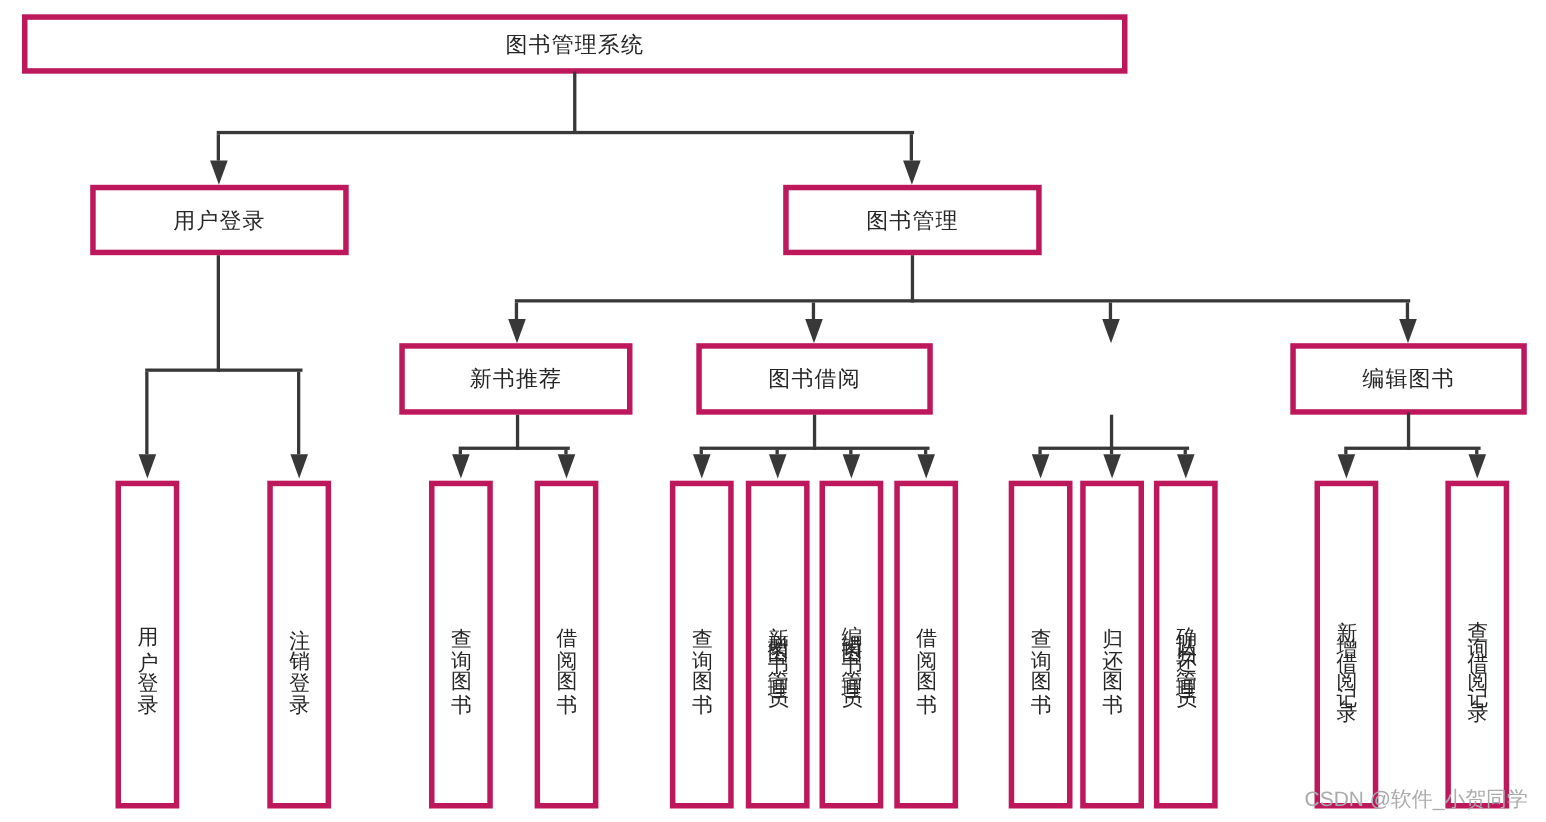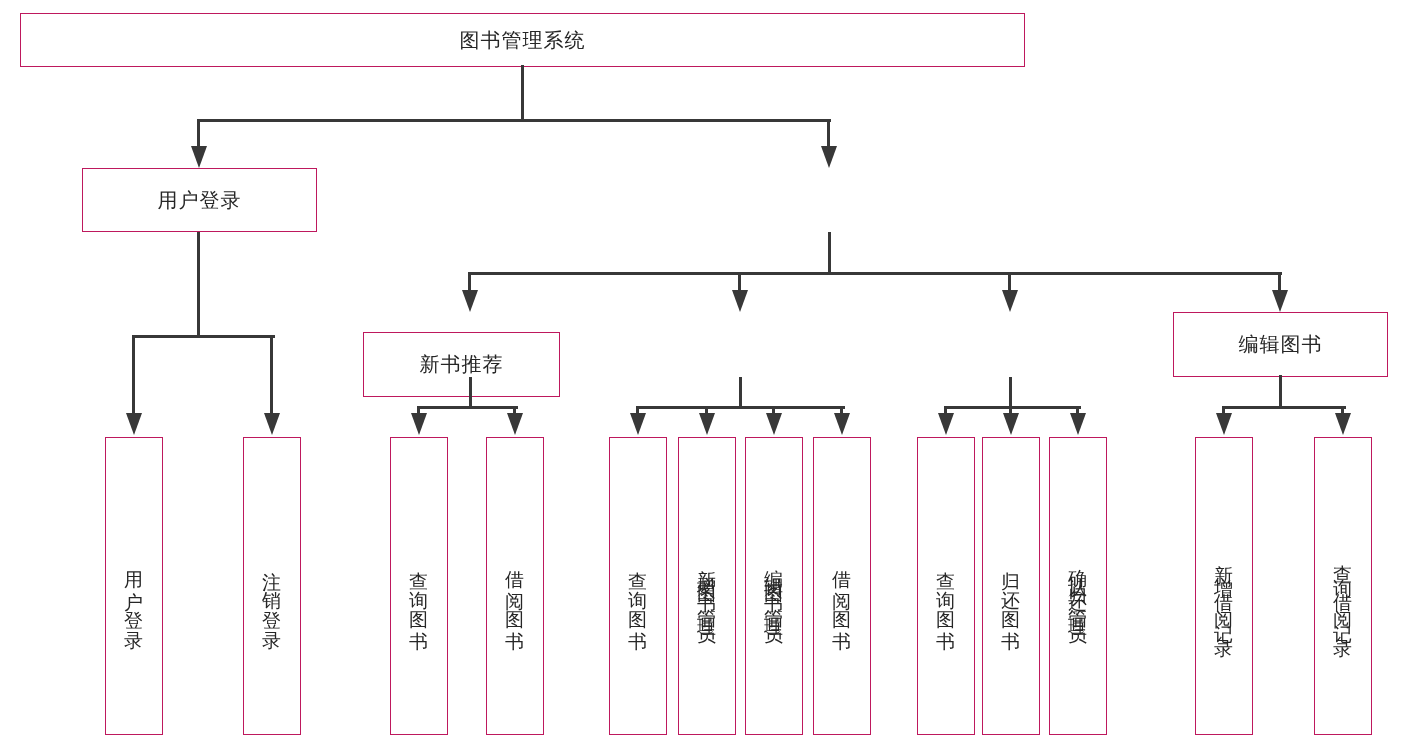--- a/index.html
+++ b/index.html
@@ -7,21 +7,21 @@
     position: relative;
     width: 1405px;
     height: 747px;
     background: #ffffff;
     font-family: "Liberation Sans", "DejaVu Sans", sans-serif;
     overflow: hidden;
   }
   .node {
     position: absolute;
     box-sizing: border-box;
-    border: 1px solid #be185d;
+    border: 5px solid #be185d;
     background: #ffffff;
     display: flex;
     align-items: center;
     justify-content: center;
     color: #262626;
   }
   .hnode { font-size: 20px; letter-spacing: 1px; }
   .leaf  { font-size: 19px; }
   .vtext {
     writing-mode: vertical-lr;
@@ -73,20 +73,23 @@
     <div class="head"></div>
   </div>
   <div class="arrow" style="left:820px; top:122px; height:46px;">
     <div class="stem"></div>
     <div class="head"></div>
   </div>
 
   <div class="node hnode" style="left:82px; top:168px; width:235px; height:64px;">
     <span>用户登录</span>
   </div>
+  <div class="node hnode" style="left:712px; top:168px; width:235px; height:64px;">
+    <span>图书管理</span>
+  </div>
 
   <div class="line" style="left:197px; top:232px; width:3px; height:106px;"></div>
   <div class="line" style="left:132px; top:335px; width:143px; height:3px;"></div>
   <div class="arrow" style="left:125px; top:338px; height:97px;">
     <div class="stem"></div>
     <div class="head"></div>
   </div>
   <div class="arrow" style="left:263px; top:338px; height:97px;">
     <div class="stem"></div>
     <div class="head"></div>
@@ -104,22 +107,25 @@
   </div>
   <div class="arrow" style="left:1001px; top:275px; height:37px;">
     <div class="stem"></div>
     <div class="head"></div>
   </div>
   <div class="arrow" style="left:1271px; top:275px; height:37px;">
     <div class="stem"></div>
     <div class="head"></div>
   </div>
 
-  <div class="node hnode" style="left:363px; top:312px; width:197px; height:65px;margin-top:20px;">
+  <div class="node hnode" style="left:363px; top:312px; width:212px; height:65px;">
     <span>新书推荐</span>
+  </div>
+  <div class="node hnode" style="left:633px; top:312px; width:215px; height:65px;">
+    <span>图书借阅</span>
   </div>
   <div class="node hnode" style="left:1173px; top:312px; width:215px; height:65px;">
     <span>编辑图书</span>
   </div>
 
   <div class="line" style="left:469px; top:377px; width:3px; height:32px;"></div>
   <div class="line" style="left:417px; top:406px; width:101px; height:3px;"></div>
   <div class="arrow" style="left:410px; top:409px; height:26px;">
     <div class="stem"></div>
     <div class="head"></div>
@@ -211,14 +217,15 @@
     <span class="vtext ls9">确认归还（管理员）</span>
   </div>
 
   <div class="node leaf" style="left:1195px; top:437px; width:58px; height:298px;">
     <span class="vtext ls6">新增借阅记录</span>
   </div>
   <div class="node leaf" style="left:1314px; top:437px; width:58px; height:298px;">
     <span class="vtext ls6">查询借阅记录</span>
   </div>
 
+  <div class="watermark">CSDN @软件_小贺同学</div>
 
 </div>
 
 </body></html>

